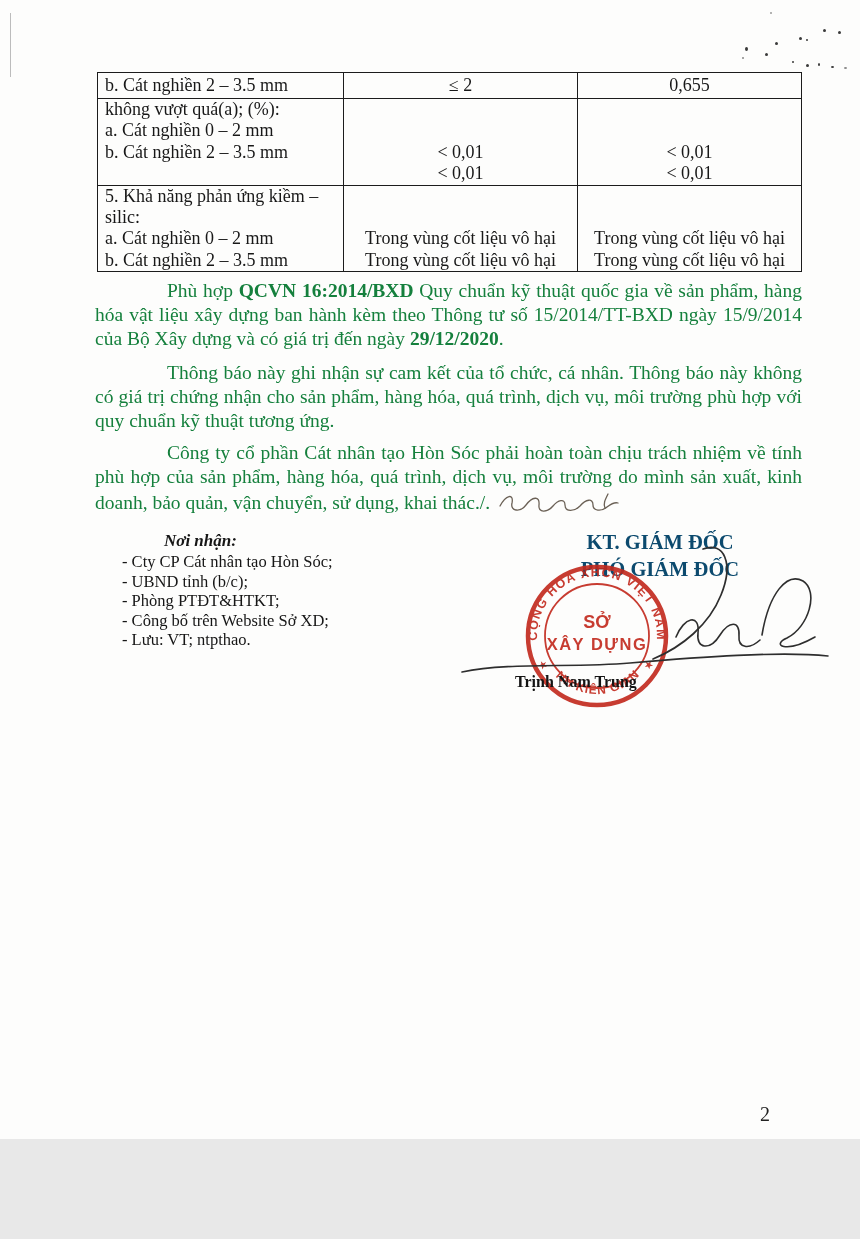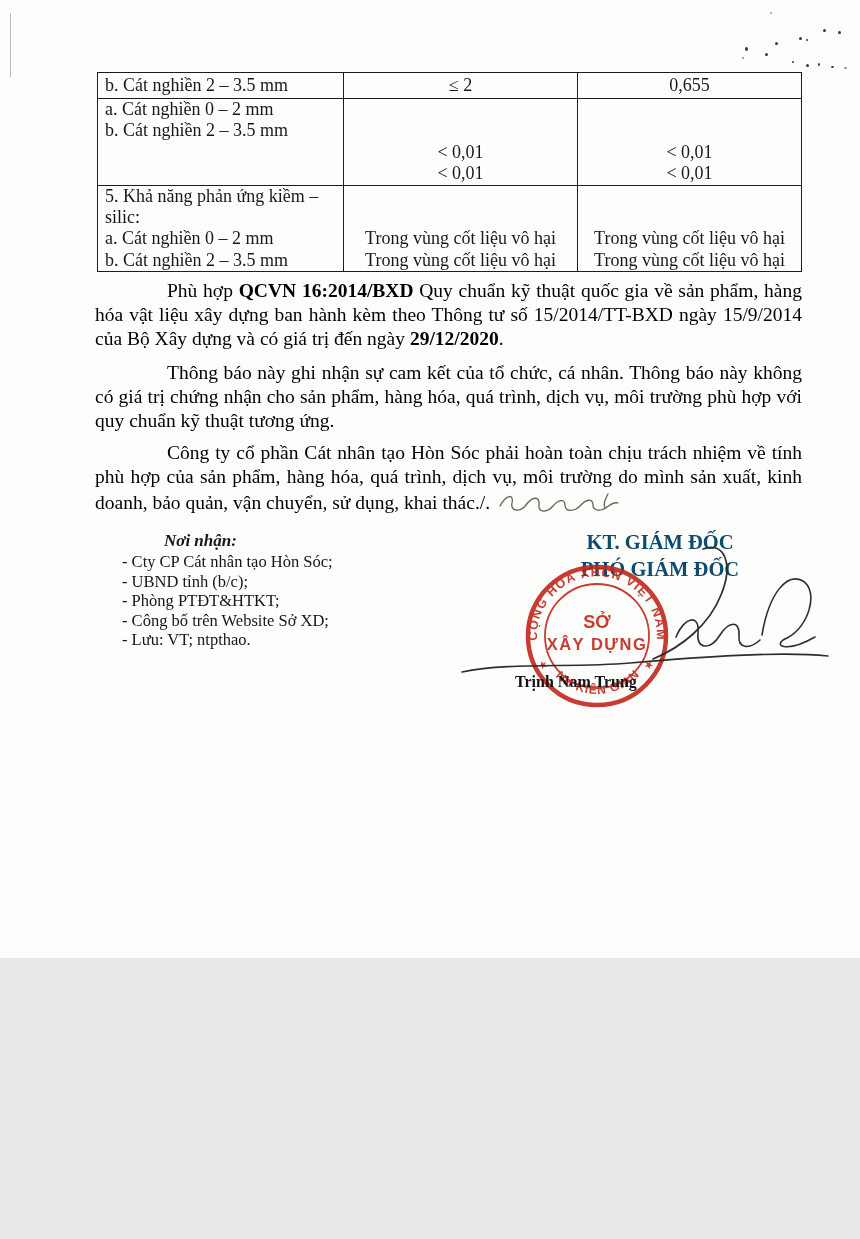--- a/index.html
+++ b/index.html
@@ -1,37 +1,37 @@
 <!DOCTYPE html>
 <html><head>
 <meta charset="utf-8">
 <style>
   html,body{margin:0;padding:0;background:#e8e8e8;}
   .page{
-    position:relative;width:860px;height:958px;margin:0 auto;
+    position:relative;width:860px;height:1139px;margin:0 auto;
     background:#fefefdf5;background-color:#fdfdfc;overflow:hidden;
     font-family:"Liberation Serif","DejaVu Serif",serif;color:#181818;
   }
   
   .edge-line{position:absolute;left:10px;top:13px;width:1px;height:64px;background:#999;opacity:.65;}
   .speck{position:absolute;background:#3a3a3a;border-radius:50%;}
   
   .doc-table{position:absolute;left:97px;top:72px;width:703px;border:1.7px solid #1c1c1c;}
   .tr{display:flex;border-top:1.4px solid #1c1c1c;}
   .tr:first-child{border-top:none;}
   .td{border-left:1.4px solid #1c1c1c;overflow:hidden;}
   .td:first-child{border-left:none;}
   .c1{width:245px;}.c2{width:233px;}.c3{flex:1;}
   .ln{height:21.4px;line-height:21.4px;font-size:18px;white-space:nowrap;}
   .r1 .ln{height:25px;line-height:25px;}
   .c1 .ln{padding-left:7px;}
   .ctr{text-align:center;}
   
   .para{position:absolute;left:95px;width:707px;text-align:justify;text-indent:72px;
-        font-size:19.5px;line-height:23.8px;color:#000000;}
+        font-size:19.5px;line-height:23.8px;color:#15803d;}
   .p1{top:279px;}.p2{top:361px;}.p3{top:441px;}
   .b{font-weight:bold;}
   .hand-note{display:inline-block;vertical-align:-4px;margin-left:6px;}
   
   .recip{position:absolute;left:122px;top:530px;color:#161616;}
   .recip-head{font-size:17px;font-weight:bold;font-style:italic;line-height:22px;margin-left:42px;}
   .recip-item{font-size:16.5px;line-height:19.6px;}
   
   .sigtitles{position:absolute;left:515px;top:529px;width:290px;text-align:center;
              font-weight:bold;font-size:20.5px;line-height:27px;color:#0c4a6e;}
@@ -72,20 +72,21 @@
         </div>
       <div class="td c2 ctr">
           <div class="ln">≤ 2</div>
         </div>
       <div class="td c3 ctr">
           <div class="ln">0,655</div>
         </div>
     </div>
     <div class="tr">
       <div class="td c1">
+        <div class="ln">không vượt quá(a); (%):</div>
         <div class="ln">a. Cát nghiền 0 – 2 mm</div>
         <div class="ln">b. Cát nghiền 2 – 3.5 mm</div>
       </div>
       <div class="td c2 ctr">
         <div class="ln"></div>
         <div class="ln"></div>
         <div class="ln">&lt; 0,01</div>
         <div class="ln">&lt; 0,01</div>
       </div>
       <div class="td c3 ctr">

